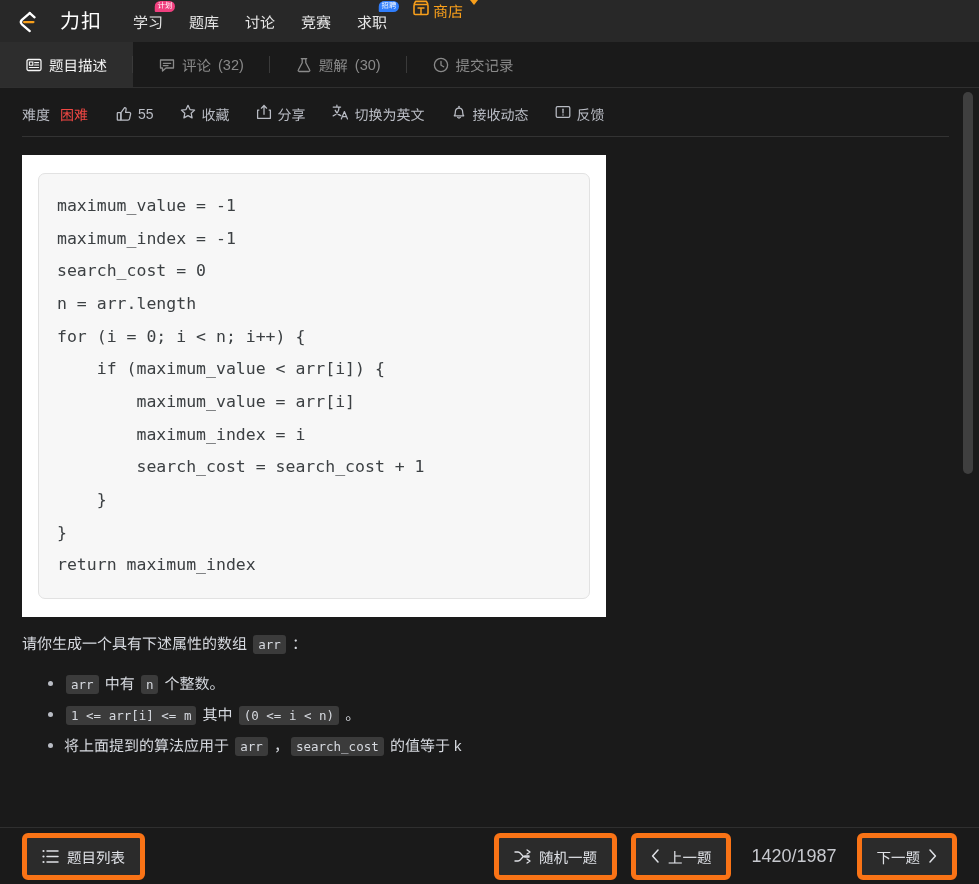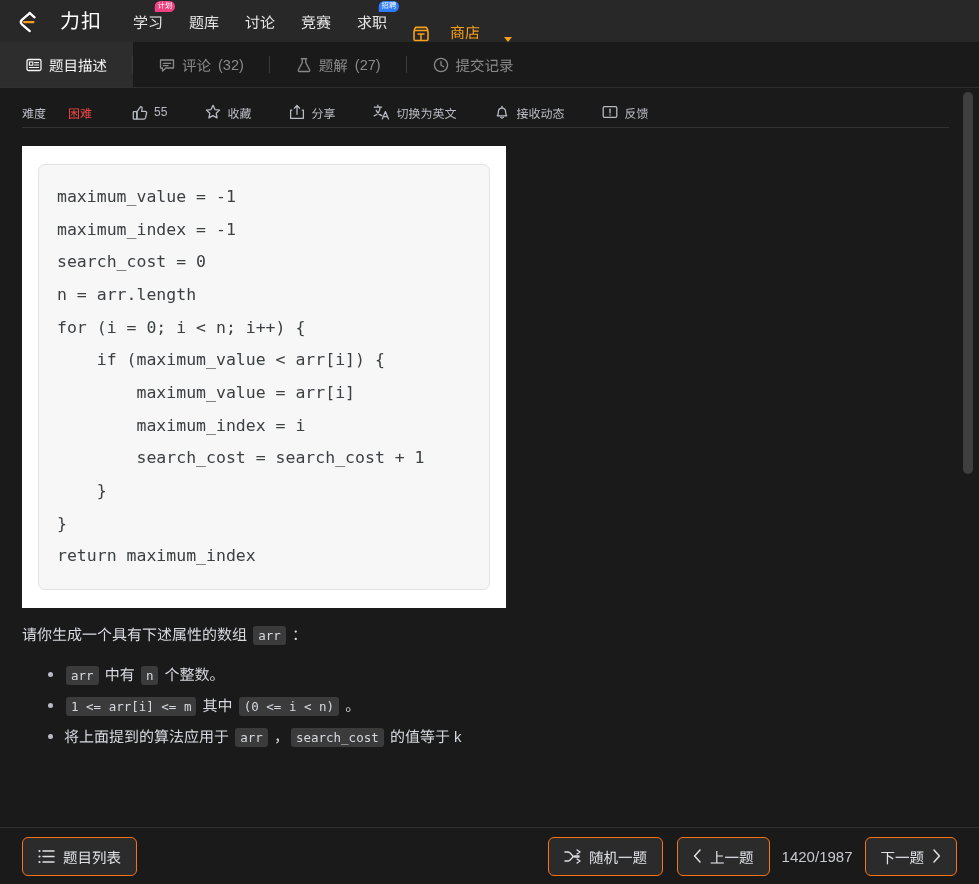--- a/index.html
+++ b/index.html
@@ -71,22 +71,22 @@
     padding: 0 13px;
     height: 100%;
     display: flex;
     align-items: center;
     cursor: pointer;
     white-space: nowrap;
   }
   .nav-item.shop {
     color: #f89f1b;
     display: flex;
-    align-items: flex-end;
-    gap: 21px;
+    align-items: flex-start;
+    gap: 4px;
   }
   .nav-badge {
     position: absolute;
     top: 1px;
     right: 1px;
     font-size: 8px;
     line-height: 1;
     padding: 2px 3px 2px 3px;
     border-radius: 6px 6px 6px 1px;
     color: #ffffff;
@@ -165,24 +165,24 @@
     font-size: 20px;
     color: #f0f0f0;
     font-weight: 400;
     margin: 0 0 16px 0;
     line-height: 1.3;
   }
 
   .meta-row {
     display: flex;
     align-items: center;
-    font-size: 12px;
+    font-size: 14px;
     color: #b9bcc4;
-    gap: 12px;
-    margin-bottom: 6px;
+    gap: 0;
+    margin-bottom: 12px;
     flex-wrap: nowrap;
   }
   .meta-item {
     display: flex;
     gap: 6px;
     margin-right: 26px;
     cursor: pointer;
     white-space: nowrap;
   }
   .meta-label { color: #b9bcc4; margin-right: 10px; }
@@ -208,21 +208,21 @@
     font-size: 12.5px;
     padding: 2px 5px;
     border-radius: 3px;
     margin: 0 2px;
     white-space: nowrap;
   }
 
   
   .code-figure {
     background: #ffffff;
-    width: 484px;
+    width: 584px;
     box-sizing: border-box;
     padding: 18px 16px;
     margin: 0 0 14px 0;
   }
   .code-inner {
     background: #f7f7f7;
     border: 1px solid #e2e2e2;
     border-radius: 7px;
     padding: 16px 18px;
     box-sizing: border-box;
@@ -289,44 +289,44 @@
     padding: 0 22px;
     box-sizing: border-box;
     position: relative;
     z-index: 15;
   }
   .btn {
     display: inline-flex;
     align-items: center;
     gap: 8px;
     background: #2b2b2b;
-    border: 1px solid #f97316;
+    border: 5px solid #f97316;
     border-radius: 6px;
     color: #dfe1e6;
     font-size: 14.5px;
     padding: 8px 15px;
     cursor: pointer;
     white-space: nowrap;
     box-sizing: border-box;
     font-family: inherit;
   }
   .btn svg { display: block; }
   .bottom-spacer { flex: 1 1 auto; }
   .bottom-right {
     display: flex;
     align-items: flex-start;
     gap: 14px;
   }
   .pager {
     display: flex;
     align-items: center;
-    gap: 12px;
+    gap: 20px;
   }
   .pager-count {
-    font-size: 15px;
+    font-size: 18px;
     color: #c7c9cf;
     white-space: nowrap;
   }
 </style>
 </head>
 <body>
 
 <div class="app">
 
   <div class="topnav">
@@ -400,21 +400,21 @@
     </div>
 
     <div class="tab">
       <span>
         <svg width="16" height="16" viewBox="0 0 16 16">
           <path d="M6.2 1.6 v4.2 L2.3 13 a1 1 0 0 0 .9 1.5 h9.6 a1 1 0 0 0 .9-1.5 L9.8 5.8 V1.6 z" fill="none" stroke="#8a8a8a" stroke-width="1.3" stroke-linejoin="round"></path>
           <path d="M5.3 1.6 h5.4" stroke="#8a8a8a" stroke-width="1.3" stroke-linecap="round"></path>
         </svg>
       </span>
       <span>题解</span>
-      <span class="tab-count">(27)</span>
+      <span class="tab-count">(30)</span>
       <span class="divider-line"></span>
     </div>
 
     <div class="tab">
       <span>
         <svg width="16" height="16" viewBox="0 0 16 16">
           <circle cx="8" cy="8" r="6.6" fill="none" stroke="#8a8a8a" stroke-width="1.3"></circle>
           <path d="M8 4.4 V8.2 L10.7 9.7" fill="none" stroke="#8a8a8a" stroke-width="1.3" stroke-linecap="round" stroke-linejoin="round"></path>
         </svg>
       </span>

